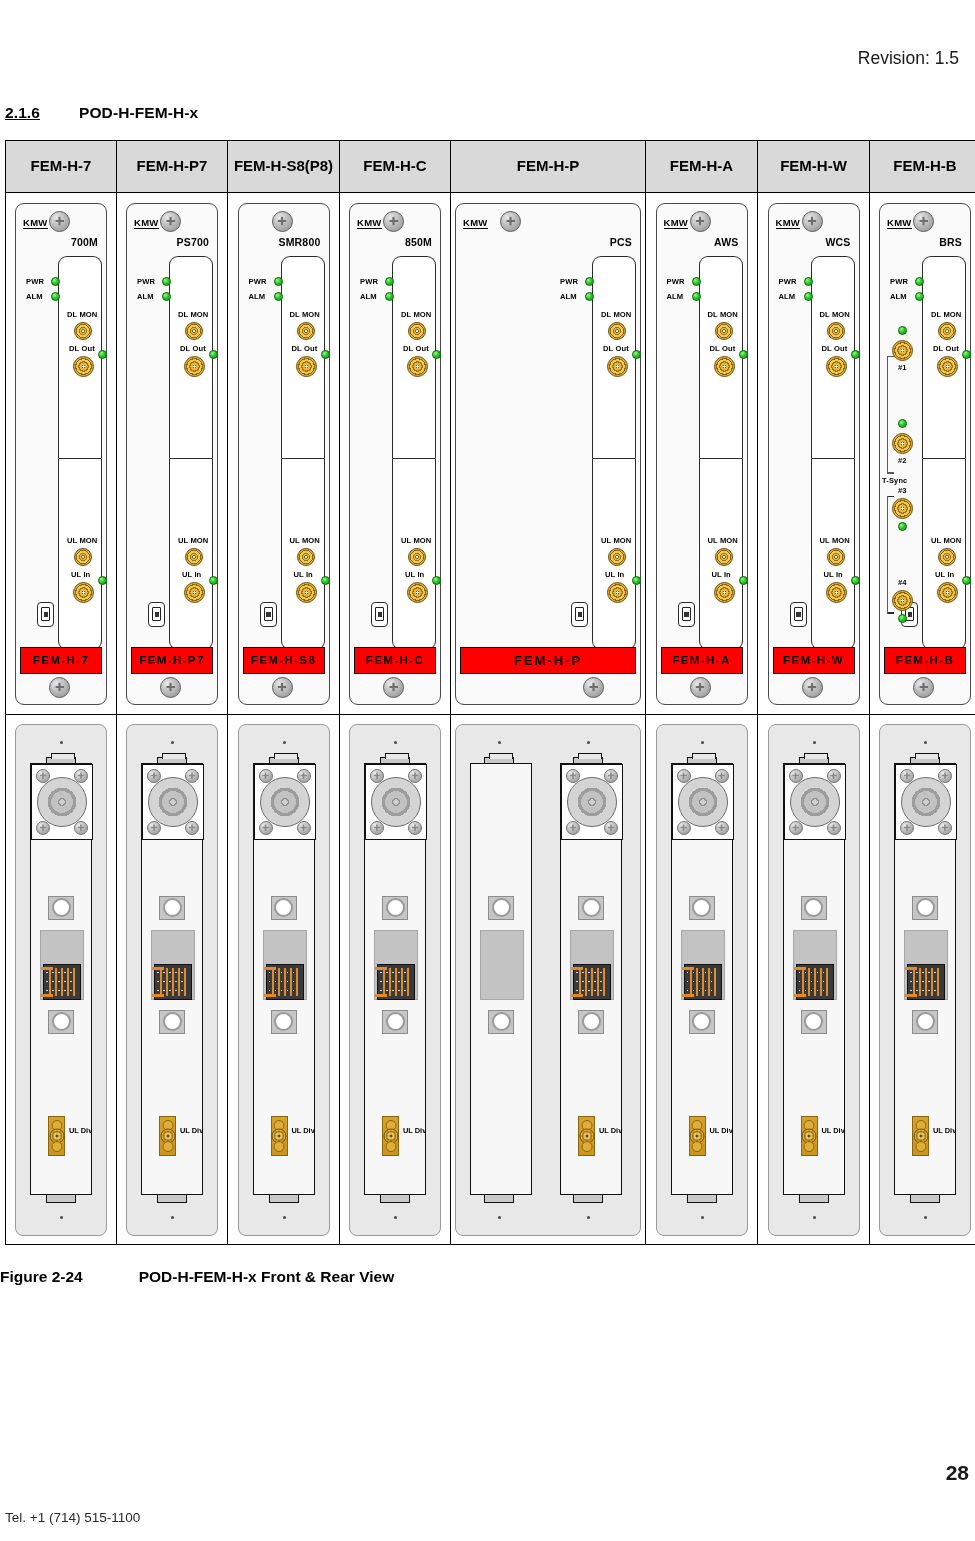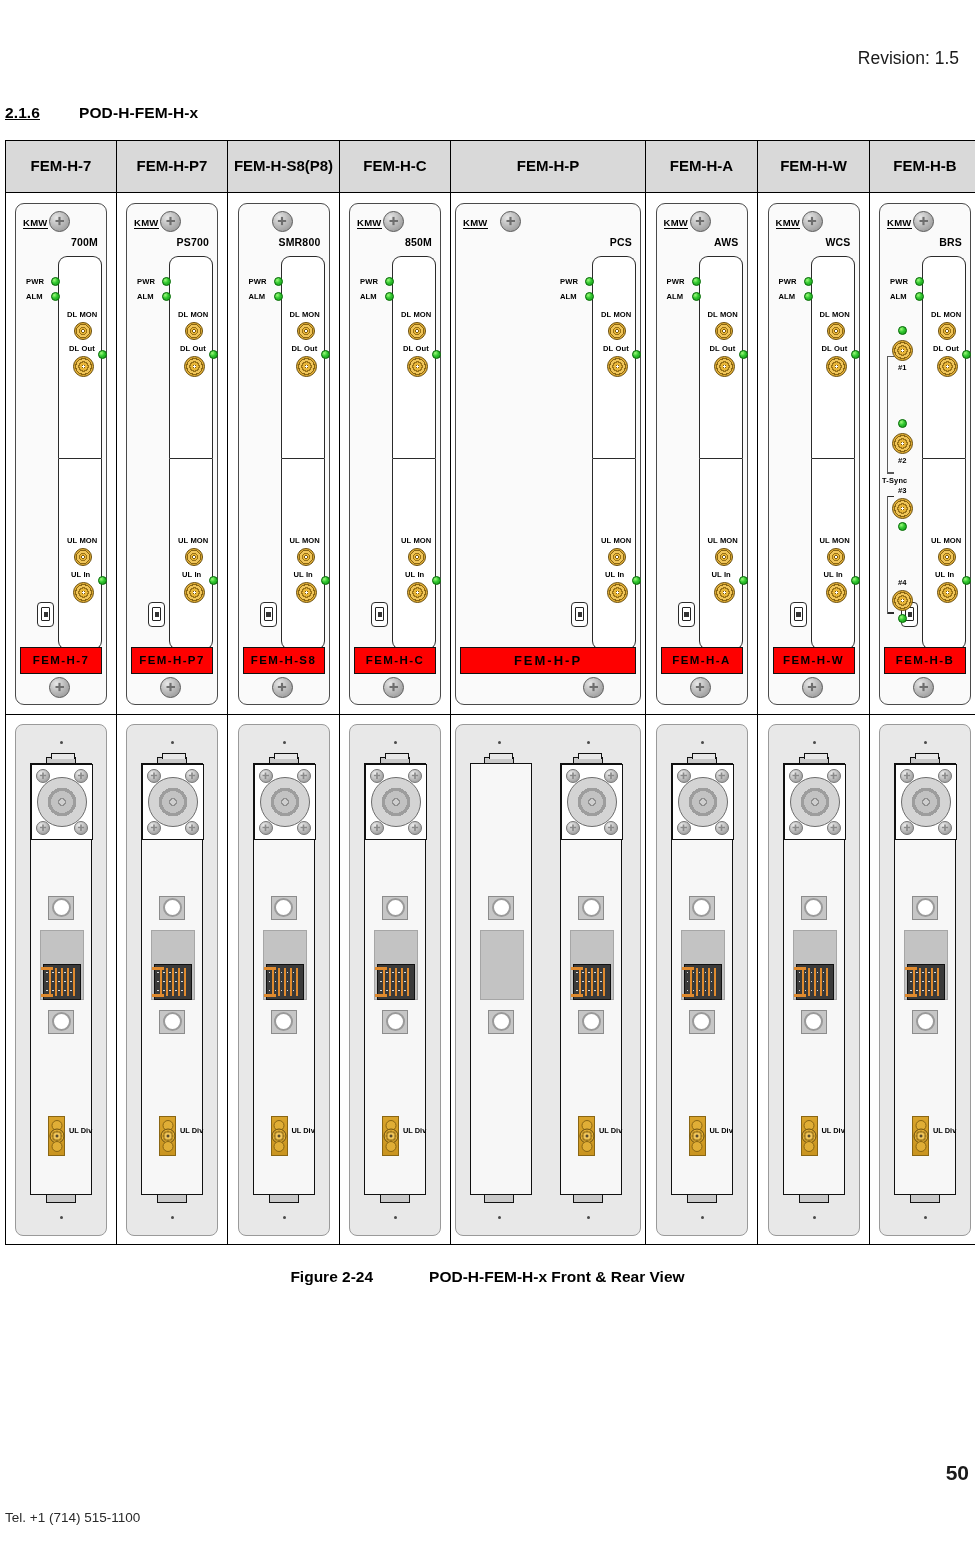--- a/index.html
+++ b/index.html
@@ -295,21 +295,21 @@
       #222 0 12%, #f0c559 12% 40%, #8a6613 40% 55%, #e2ae34 55% 100%);
     border:1.2px solid #6a4f10;
   }
   .uldiv-label {
     position:absolute; font-size: 7.4px; font-weight:bold; white-space:nowrap;
   }
 
   
   .caption {
     position: absolute; left:0; right:0; top: 1268px;
-    text-align: center; font-size: 15.5px; font-weight: bold;
+    text-align: left; font-size: 15.5px; font-weight: bold;
   }
   .caption .gap { display:inline-block; width: 56px; }
 
   
   .footer {
     position: absolute; left: 5px; bottom: 14px; width: 965px;
   }
   .footer-lines {
     font-size: 13.5px; line-height: 1.42; color:#2a2a2a;
   }
@@ -1041,13 +1041,13 @@
 
 <div class="caption">
   <span>Figure 2-24</span><span class="gap"></span><span>POD-H-FEM-H-x Front &amp; Rear View</span>
 </div>
 
 <div class="footer">
   <div class="footer-lines">
     <div>Tel. +1 (714) 515-1100</div>
   </div>
 </div>
-<div class="page-no">50</div>
+<div class="page-no">28</div>
 
 </body></html>

